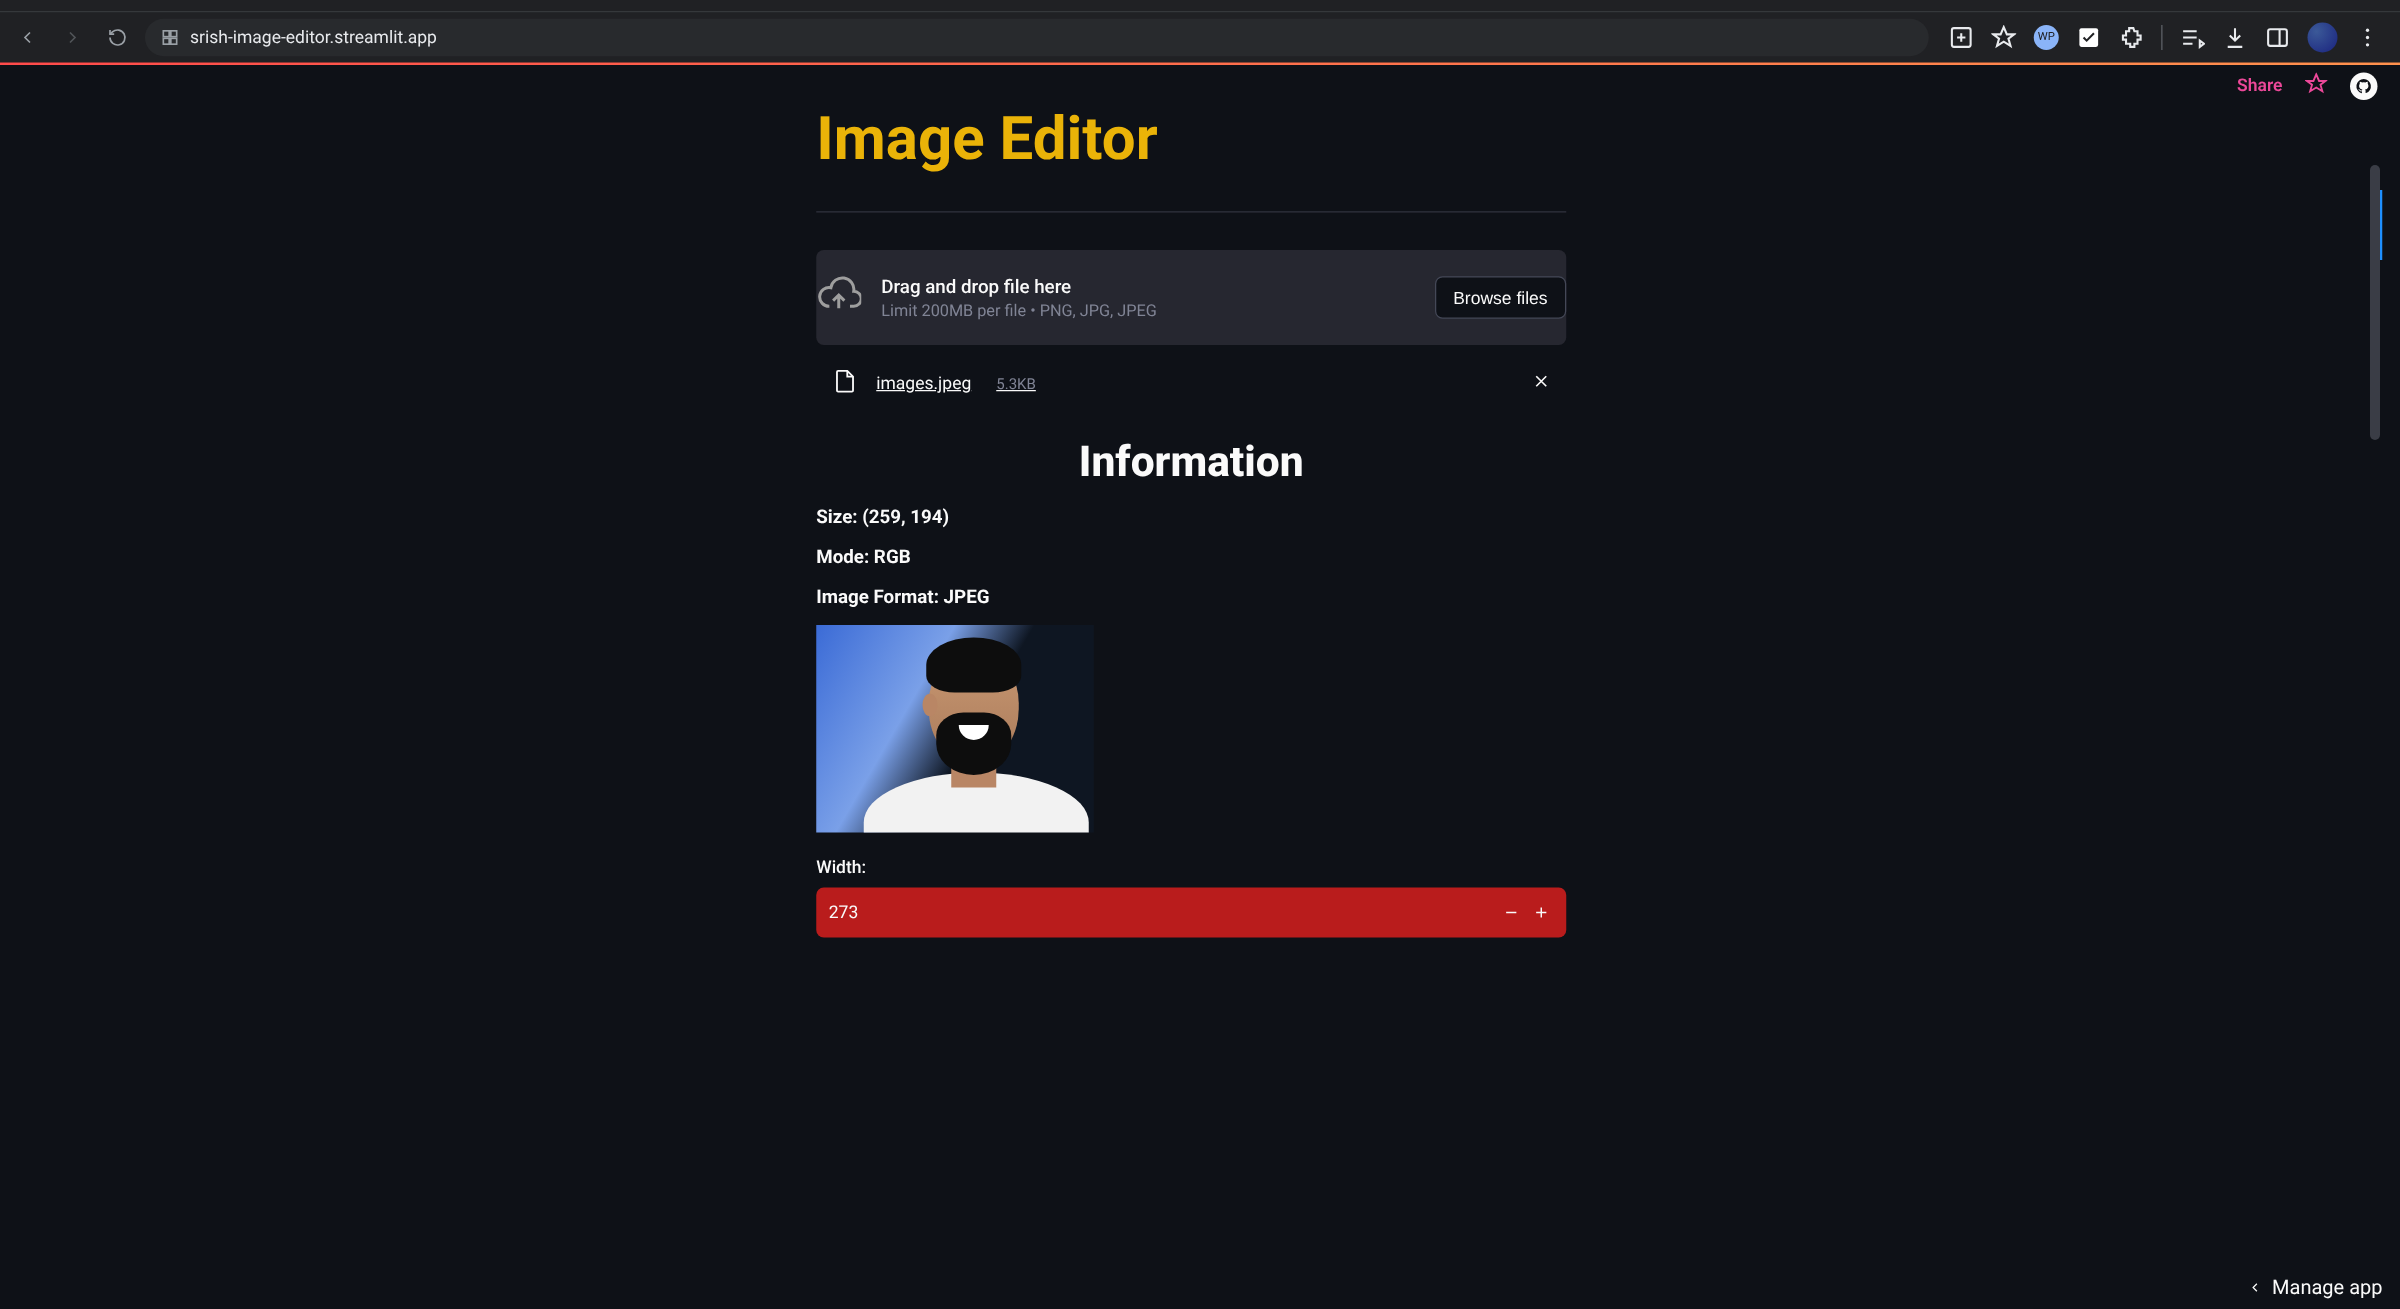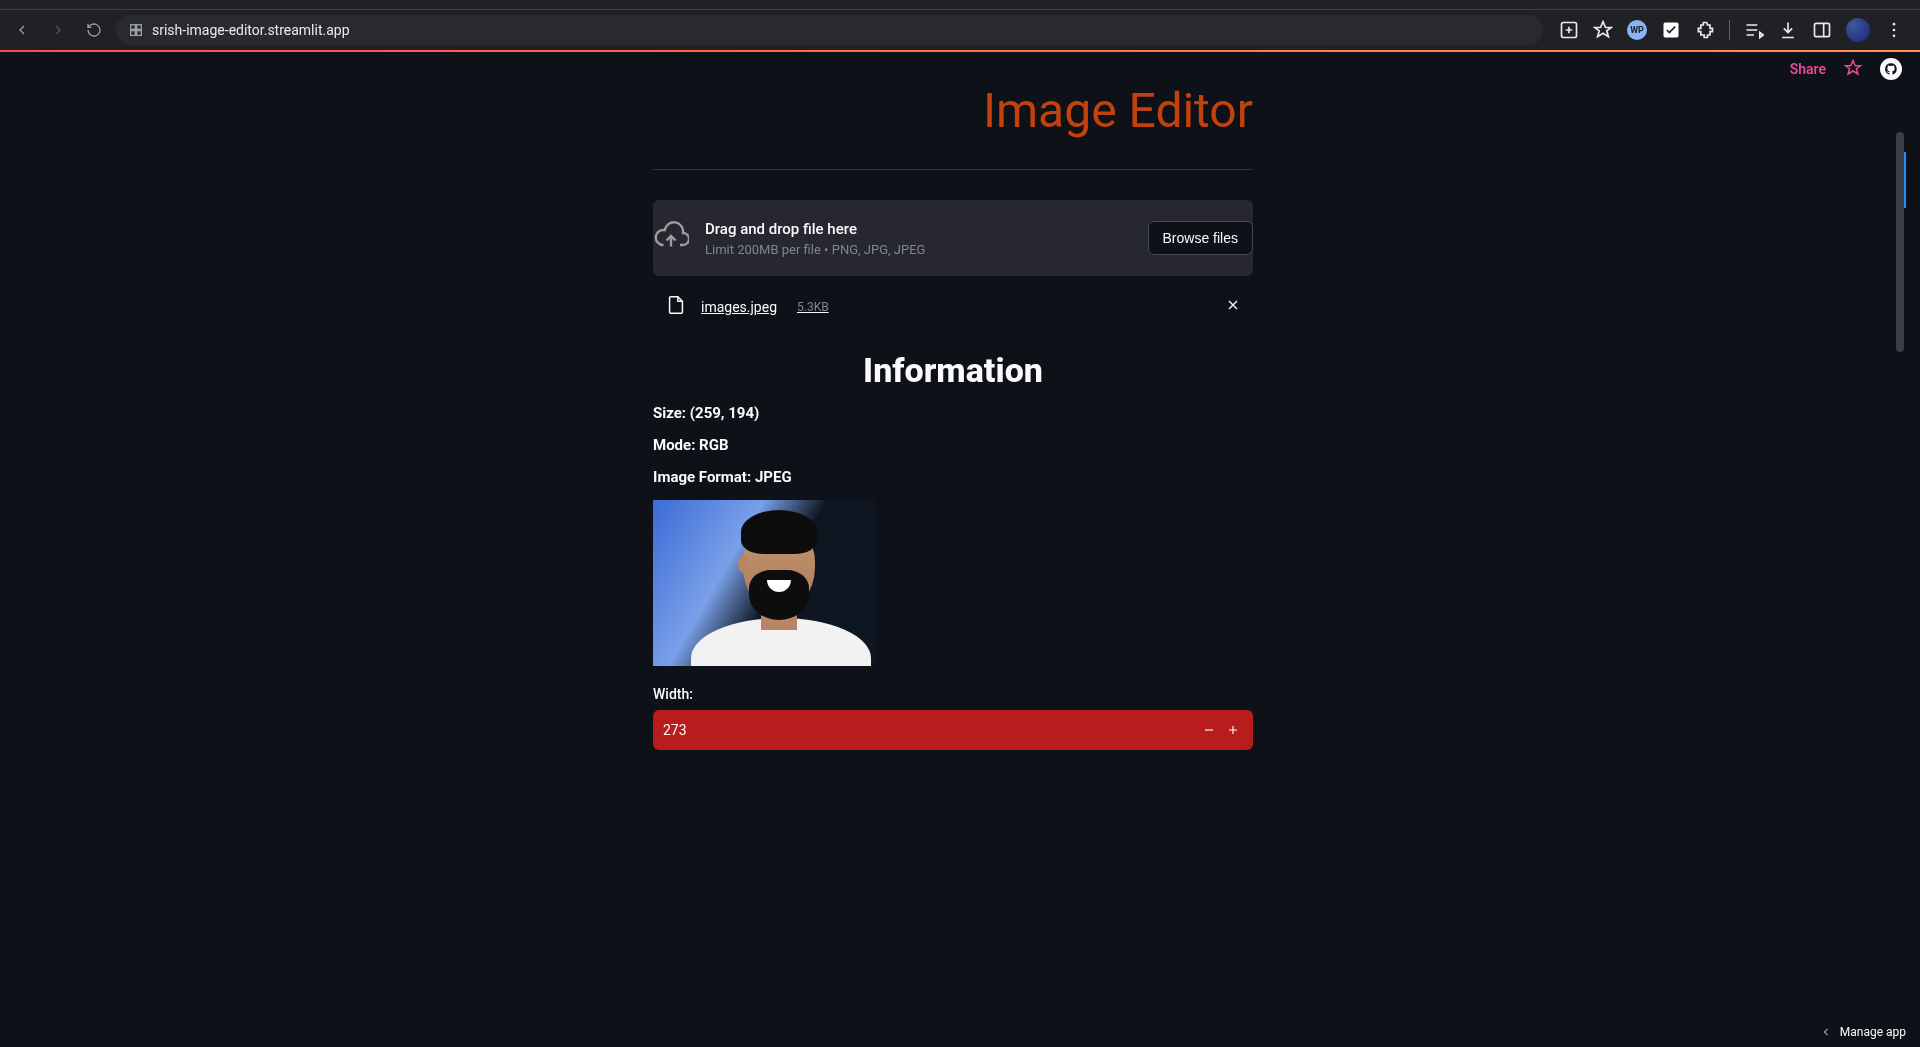--- a/index.html
+++ b/index.html
@@ -39,21 +39,21 @@
     display: flex;
     align-items: center;
     padding: 0 12px;
     gap: 8px;
     color: #e8eaed;
     font-size: 14px;
   }
   .url-icon { width:16px; height:16px; color:#9aa0a6; display:flex; align-items:center; justify-content:center;}
   .right-icons { display:flex; align-items:center; gap:14px; padding:0 8px;}
   .right-icons .ic { width:20px;height:20px;display:flex;align-items:center;justify-content:center;color:#e8eaed;}
-  .wp-badge { background:#8ab4f8;color:#202124;width:20px;height:20px;border-radius:50%;font-size:9px;font-weight:700;display:flex;align-items:center;justify-content:center;}
+  .wp-badge { background:#8ab4f8;color:#202124;width:20px;height:20px;border-radius:50%;font-size:9px;font-weight:400;display:flex;align-items:center;justify-content:center;}
   .avatar { width:24px;height:24px;border-radius:50%;background:radial-gradient(circle at 30% 30%, #3b5998, #1a237e);}
   .sep { width:1px;height:20px;background:#5f6368;}
 
   
   .accent-line { height:2px; background: linear-gradient(90deg,#ff4b4b,#ff914d);}
 
   
   .st-header {
     position: absolute;
     top: 58px; right: 18px;
@@ -73,23 +73,23 @@
     top:52px; left:0; right:14px; bottom:0;
     overflow:hidden;
     display:flex; flex-direction:column; align-items:center;
   }
   .container {
     width: 600px;
     padding-top: 30px;
   }
   .title {
     font-size: 48px;
-    font-weight: 400;
-    text-align:right;
-    color:#c2410c;
+    font-weight: 700;
+    text-align:left;
+    color:#eab308;
     margin-bottom: 30px;
   }
   .hr {
     border:none;
     border-top:1px solid #31333f;
     margin: 0 0 30px 0;
   }
   .label {
     font-size:14px;
     color:#fafafa;
@@ -172,21 +172,21 @@
     position:absolute; right:0; top:100px;
     width:8px; height:56px;
     background:#1e90ff;
     border-radius:4px 0 0 4px;
   }
 
   
   .manage{
     position:absolute; right:14px; bottom:8px;
     display:flex;align-items:center;gap:8px;
-    font-size:12px;color:#fafafa;
+    font-size:16px;color:#fafafa;
   }
   .manage svg{width:12px;height:12px;}
 
   
   .vscroll{
     position:absolute;top:80px;right:2px;width:8px;height:220px;
     background:#3a3d46;border-radius:4px;
   }
 </style>
 </head>

